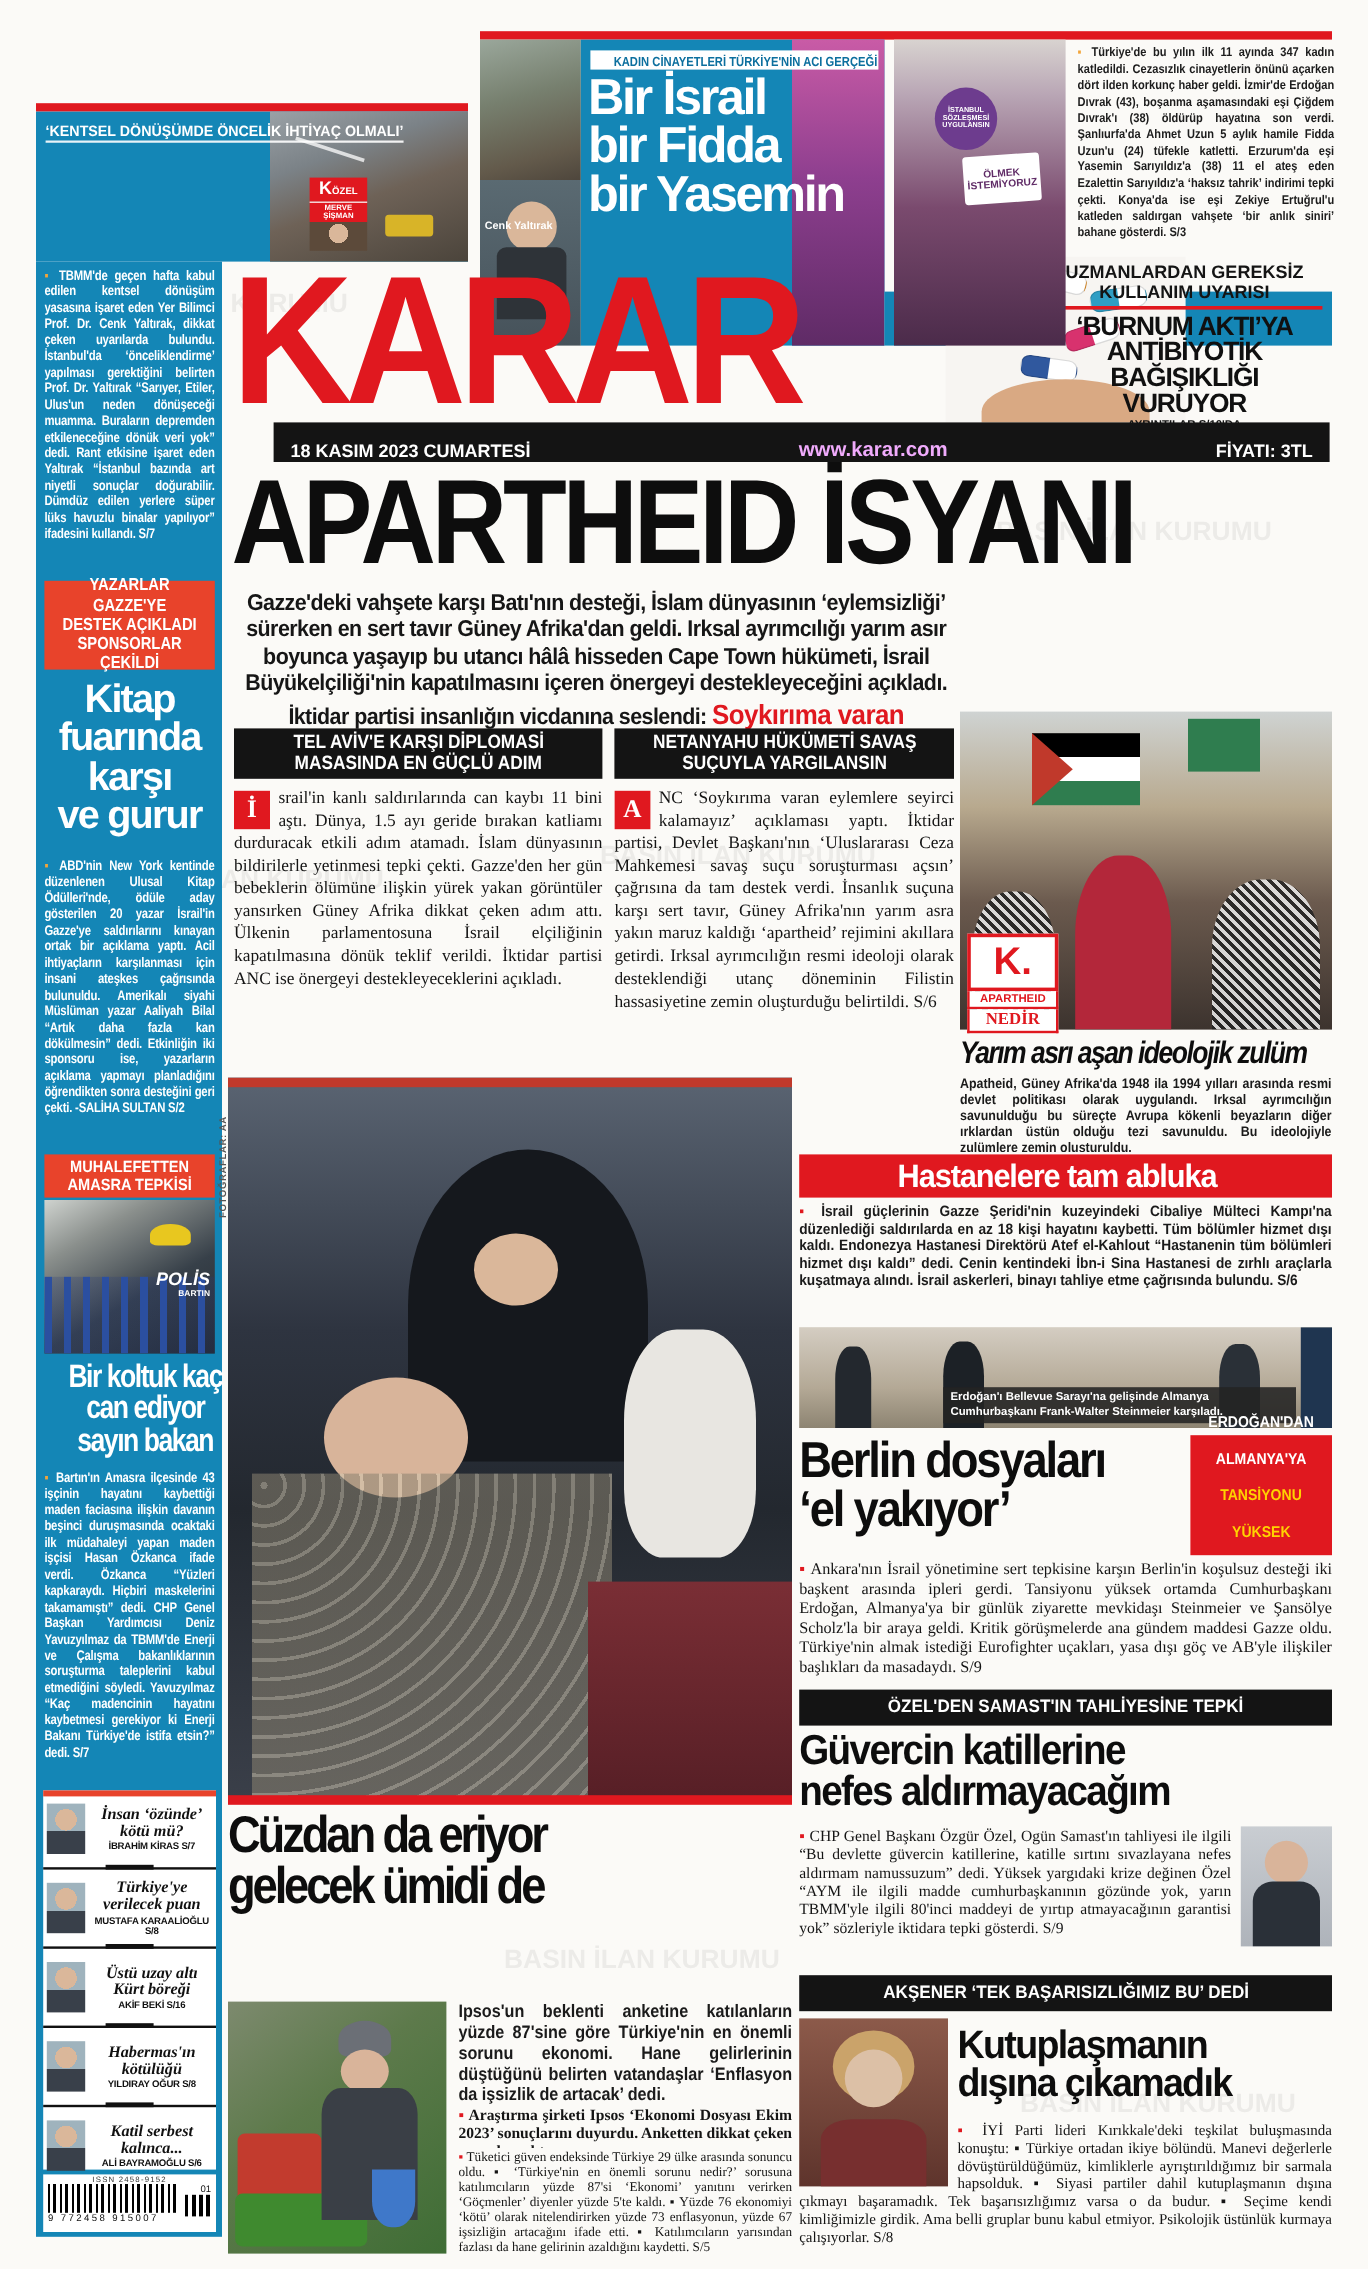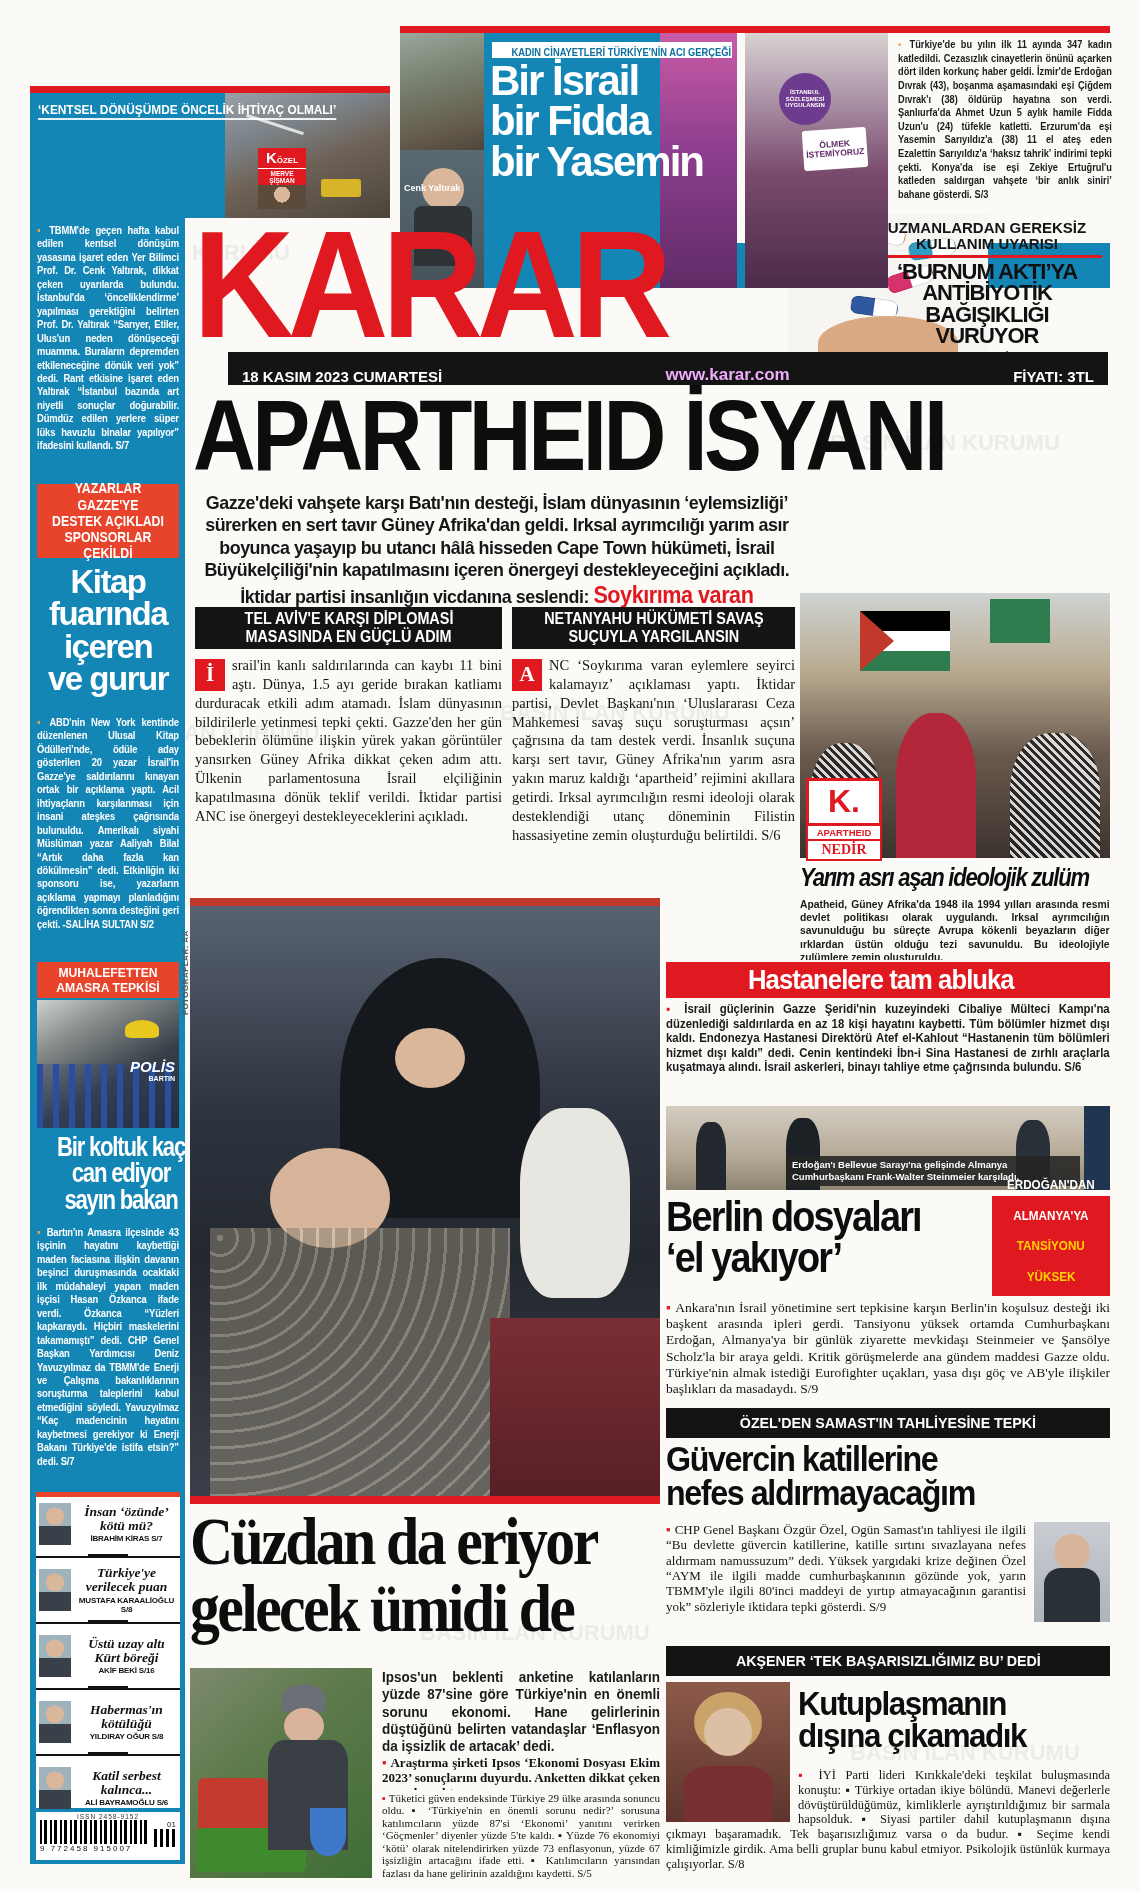--- a/index.html
+++ b/index.html
@@ -85,21 +85,21 @@
 
 <div class="abs redbox" style="left:37px;top:484px;width:142px;height:74px;font-size:14.5px;">
   <span style="transform:scaleX(.85);">YAZARLAR GAZZE'YE</span>
   <span style="transform:scaleX(.85);">DESTEK AÇIKLADI</span>
   <span style="transform:scaleX(.85);">SPONSORLAR ÇEKİLDİ</span>
 </div>
 
 <div class="abs sb-head" style="left:33px;top:566px;width:150px;font-size:33px;">
   <div>Kitap</div>
   <div>fuarında</div>
-  <div>içeren</div>
+  <div>karşı</div>
   <div>ve gurur</div>
 </div>
 
 <div class="abs ovh" style="left:37px;top:716px;width:142px;height:244px;">
   <div class="sb-body ob blocksx" style="width:173px;font-size:11.5px;line-height:1.17;transform:scaleX(.82);">ABD'nin New York kentinde düzenlenen Ulusal Kitap Ödülleri'nde, ödüle aday gösterilen 20 yazar İsrail'in Gazze'ye saldırılarını kınayan ortak bir açıklama yaptı. Acil ihtiyaçların karşılanması için insani ateşkes çağrısında bulunuldu. Amerikalı siyahi Müslüman yazar Aaliyah Bilal “Artık daha fazla kan dökülmesin” dedi. Etkinliğin iki sponsoru ise, yazarların açıklama yapmayı planladığını öğrendikten sonra desteğini geri çekti. -SALİHA SULTAN S/2</div>
 </div>
 
 <div class="abs redbox" style="left:37px;top:962px;width:142px;height:36px;font-size:13.5px;">
   <span style="transform:scaleX(.9);">MUHALEFETTEN</span>
   <span style="transform:scaleX(.9);">AMASRA TEPKİSİ</span>
@@ -358,21 +358,21 @@
 <div class="abs bigblack" style="left:798px;top:1688px;width:312px;font-size:33px;letter-spacing:-1.5px;">
   <span class="tx" style="transform:scaleX(.95);">Kutuplaşmanın</span><br>
   <span class="tx" style="transform:scaleX(.95);">dışına çıkamadık</span>
 </div>
 <div class="abs ovh serif rb" style="left:666px;top:1768px;width:444px;height:110px;font-size:12.5px;line-height:1.18;">
   <span style="float:left;width:132px;height:56px;"></span>
   <span>İYİ Parti lideri Kırıkkale'deki teşkilat buluşmasında konuştu: ▪ Türkiye ortadan ikiye bölündü. Manevi değerlerle dövüştürüldüğümüz, kimliklerle ayrıştırıldığımız bir sarmala hapsolduk. ▪ Siyasi partiler dahil kutuplaşmanın dışına çıkmayı başaramadık. Tek başarısızlığımız varsa o da budur. ▪ Seçime kendi kimliğimizle girdik. Ama belli gruplar bunu kabul etmiyor. Psikolojik üstünlük kurmaya çalışıyorlar. S/8</span>
 </div>
 
 <div class="redrule" style="left:190px;top:1496px;width:470px;height:8px;"></div>
-<div class="abs bigblack" style="left:190px;top:1508px;width:470px;font-size:68px;letter-spacing:-3px;line-height:.99;font-family:Liberation Serif, serif;">
+<div class="abs bigblack" style="left:190px;top:1508px;width:470px;font-size:43px;letter-spacing:-3px;line-height:.99;">
   <span class="tx" style="transform:scaleX(.88);">Cüzdan da eriyor</span><br>
   <span class="tx" style="transform:scaleX(.88);">gelecek ümidi de</span>
 </div>
 <div class="photo" style="left:190px;top:1668px;width:182px;height:210px;background:linear-gradient(140deg,#7d8a6e 0%,#5d7a4b 40%,#3f6d35 100%);">
   <div class="abs" style="left:8px;top:110px;width:70px;height:60px;background:#c23b2e;border-radius:6px;"></div>
   <div class="abs" style="left:6px;bottom:6px;width:110px;height:44px;background:#3f8a2f;border-radius:6px;"></div>
   <div class="abs" style="left:92px;top:16px;width:44px;height:30px;background:#6b6f76;border-radius:50% 50% 20% 20%;"></div>
   <div class="abs" style="left:94px;top:40px;width:40px;height:36px;border-radius:50%;background:#d9b49a;"></div>
   <div class="abs" style="left:78px;top:72px;width:80px;height:110px;background:#3a3f46;border-radius:20% 20% 0 0;"></div>
   <div class="abs" style="left:120px;top:140px;width:36px;height:48px;background:#3f78c9;border-radius:0 0 45% 45%;"></div>

